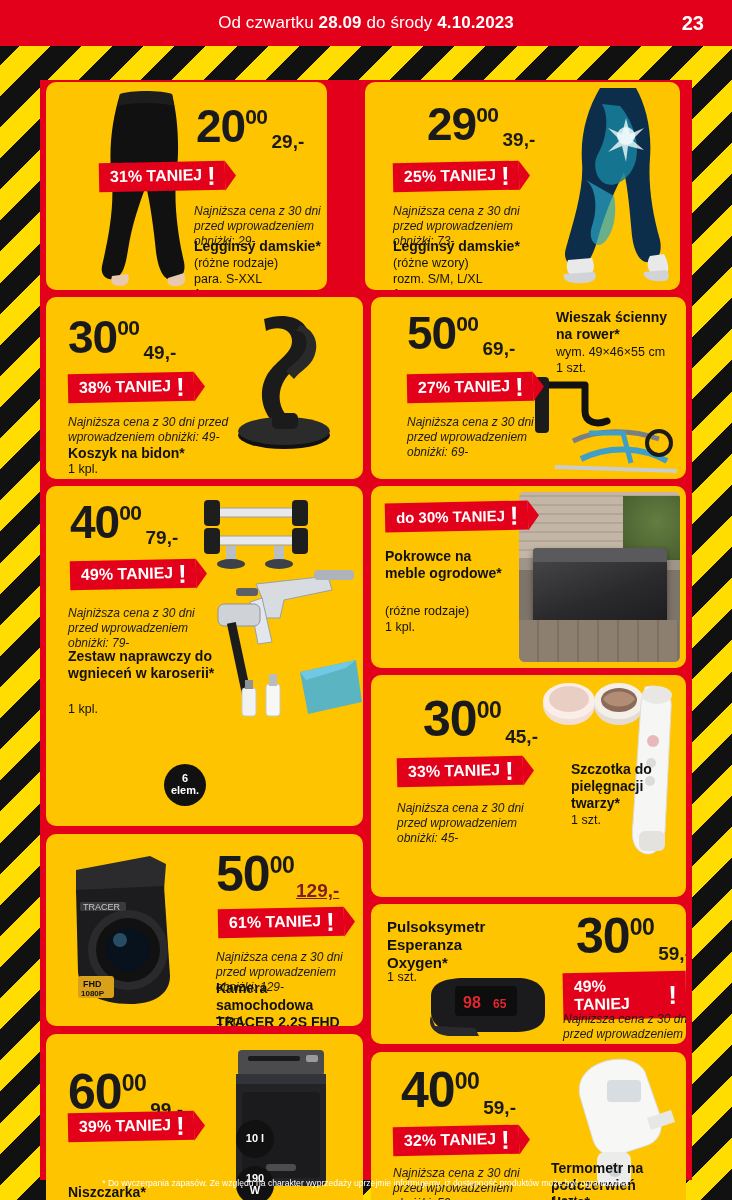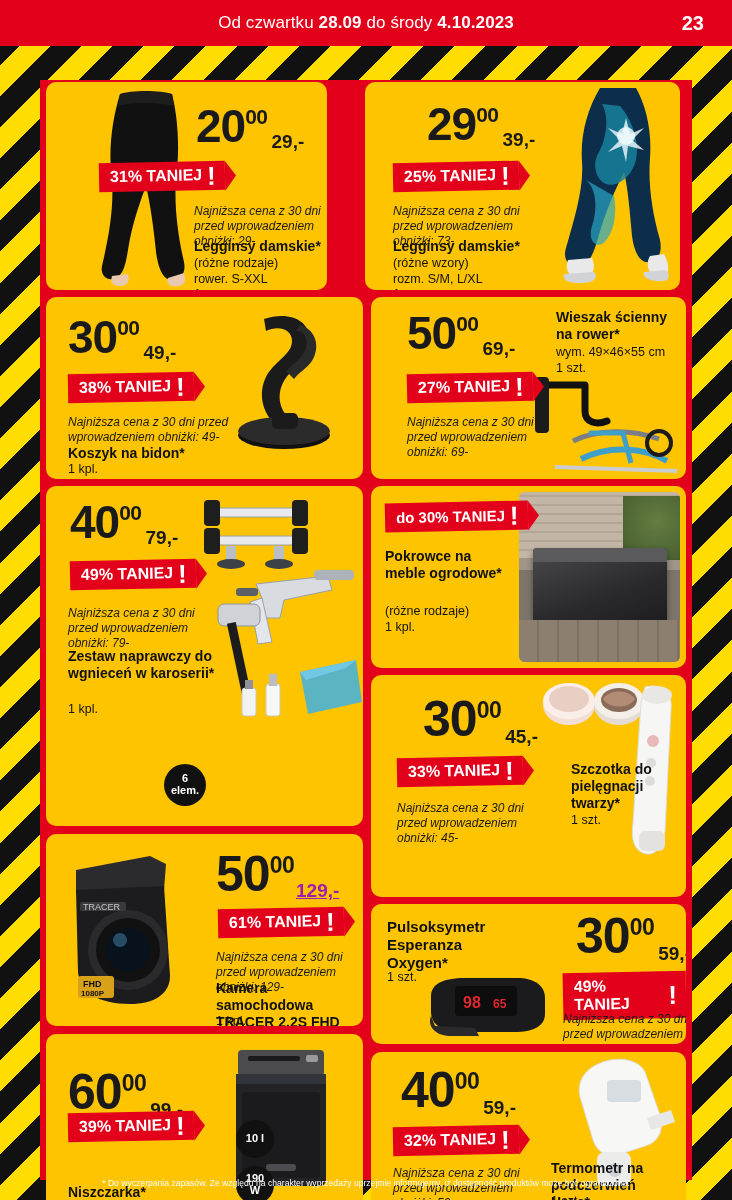--- a/index.html
+++ b/index.html
@@ -207,21 +207,21 @@
     <div style="position:absolute; left:53px; top:80px;">
       <div class="badge">
         <span>31% TANIEJ</span>
           <span class="bang">!</span>
       </div>
     </div>
     <div class="lowest" style="position:absolute; left:148px; top:122px; width:150px;">Najniższa cena z 30 dni przed wprowadzeniem obniżki: 29-</div>
     <div class="pname" style="position:absolute; left:148px; top:156px; width:160px;">Legginsy damskie*</div>
     <div class="pmeta" style="position:absolute; left:148px; top:174px; width:160px;">
       <div>(różne rodzaje)</div>
-      <div>rower. S-XXL</div>
+      <div>para. S-XXL</div>
       <div>1 para</div>
     </div>
   </div>
 
   <div class="card" style="left:319px; top:0; width:315px; height:208px;">
     <svg class="art" style="left:175px; top:2px;" width="130" height="204" viewBox="0 0 130 204">
       <path d="M60 4 C48 24 40 50 42 78 C44 104 34 136 26 164 C22 176 30 184 40 182 C50 180 54 168 58 154 C66 126 76 104 84 88 C88 104 90 130 92 152 C94 168 100 180 110 178 C120 176 122 166 120 156 C112 128 108 100 110 74 C112 46 106 22 96 4 Z" fill="#0d2e4a"></path>
       <path d="M62 20 C70 34 66 56 58 70 C52 80 56 96 66 100 C78 104 92 92 96 76 C100 58 92 36 80 22 Z" fill="#17809c" opacity=".85"></path>
       <path d="M46 96 C56 104 58 124 52 142 C48 154 54 164 62 160 C72 154 78 132 74 112 Z" fill="#2aa6c4" opacity=".7"></path>
       <circle cx="86" cy="52" r="9" fill="#e8f7fb" opacity=".85"></circle>
@@ -426,21 +426,21 @@
       <rect x="26" y="56" width="46" height="9" rx="2" fill="#3a3a3c"></rect>
       <text x="29" y="64" font-family="Liberation Sans" font-size="9" fill="#c8c8c8">TRACER</text>
       <rect x="24" y="130" width="36" height="22" rx="3" fill="#d9a11a"></rect>
       <text x="29" y="141" font-family="Liberation Sans" font-size="9" font-weight="bold" fill="#111">FHD</text>
       <text x="27" y="150" font-family="Liberation Sans" font-size="8" font-weight="bold" fill="#111">1080P</text>
     </svg>
     <div style="position:absolute; left:170px; top:18px;">
       <div class="price big">
         <span class="int">50</span><span class="cents">00</span>
       </div>
-      <div style="position:absolute; left:80px; top:28px; font-size:19px; font-weight:bold; color:#a21caf;text-decoration:underline;">129,-</div>
+      <div style="position:absolute; left:80px; top:28px; font-size:19px; font-weight:bold; color:#7f1d1d;text-decoration:underline;">129,-</div>
     </div>
     <div style="position:absolute; left:172px; top:74px;">
       <div class="badge">
         <span>61% TANIEJ</span>
           <span class="bang">!</span>
       </div>
     </div>
     <div class="lowest" style="position:absolute; left:170px; top:116px; width:144px;">Najniższa cena z 30 dni przed wprowadzeniem obniżki: 129-</div>
     <div class="pname" style="position:absolute; left:170px; top:146px; width:148px;">Kamera samochodowa TRACER 2.2S FHD PAVO*</div>
     <div class="pmeta" style="position:absolute; left:170px; top:180px;">1 kpl.</div>

